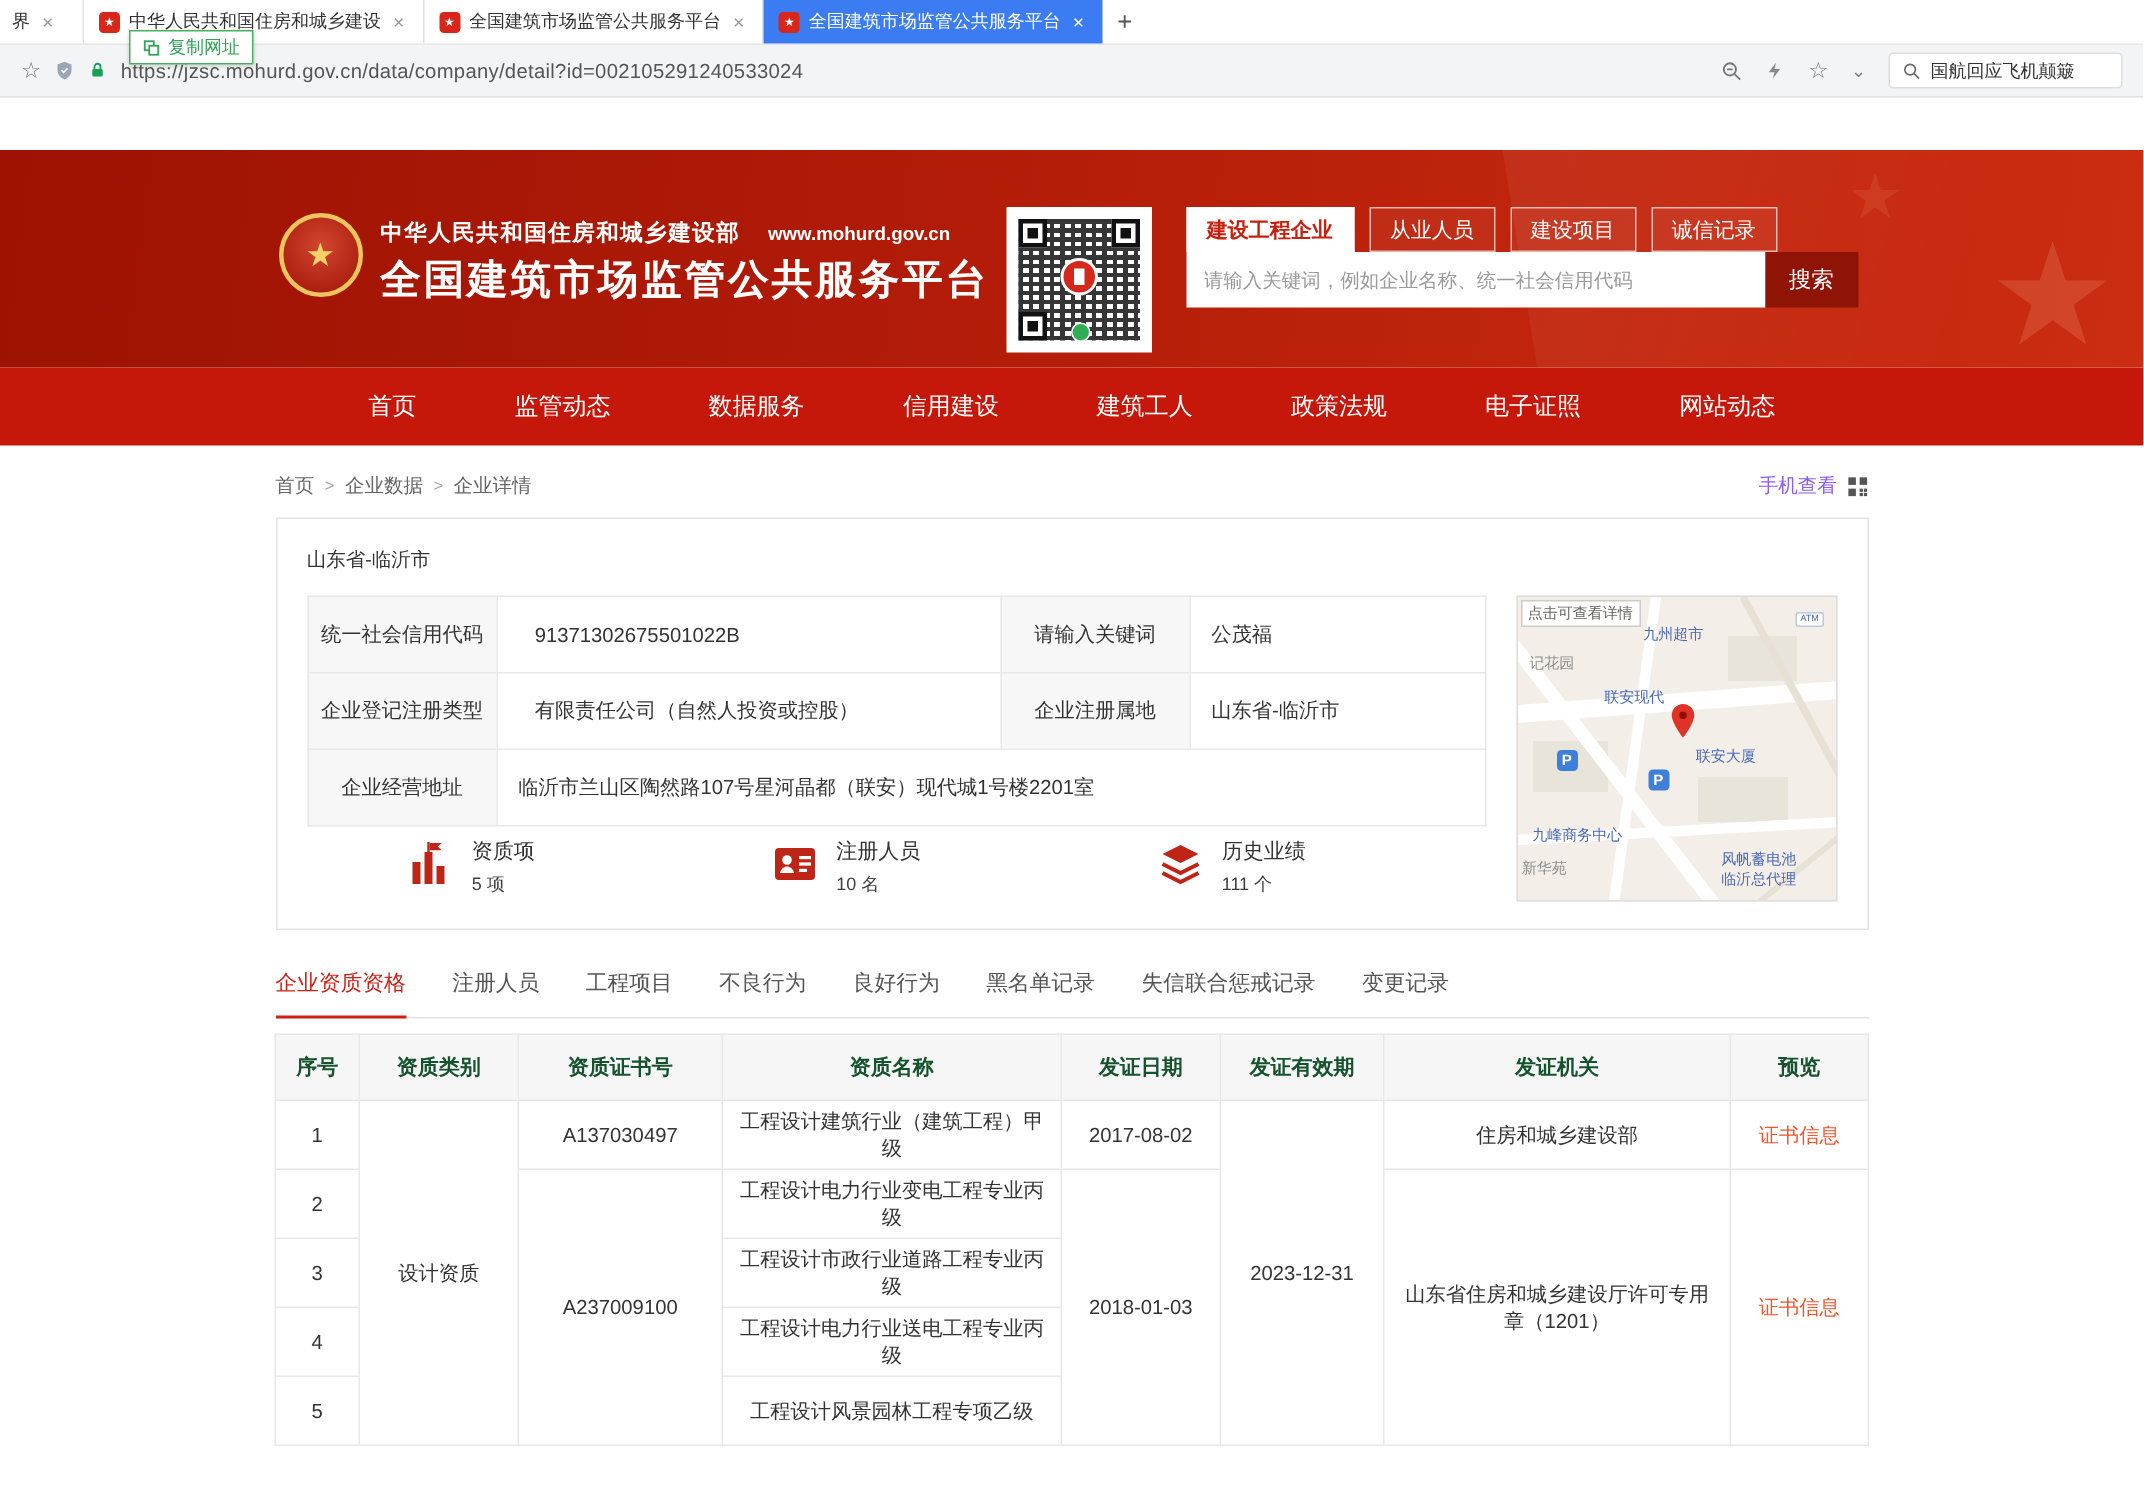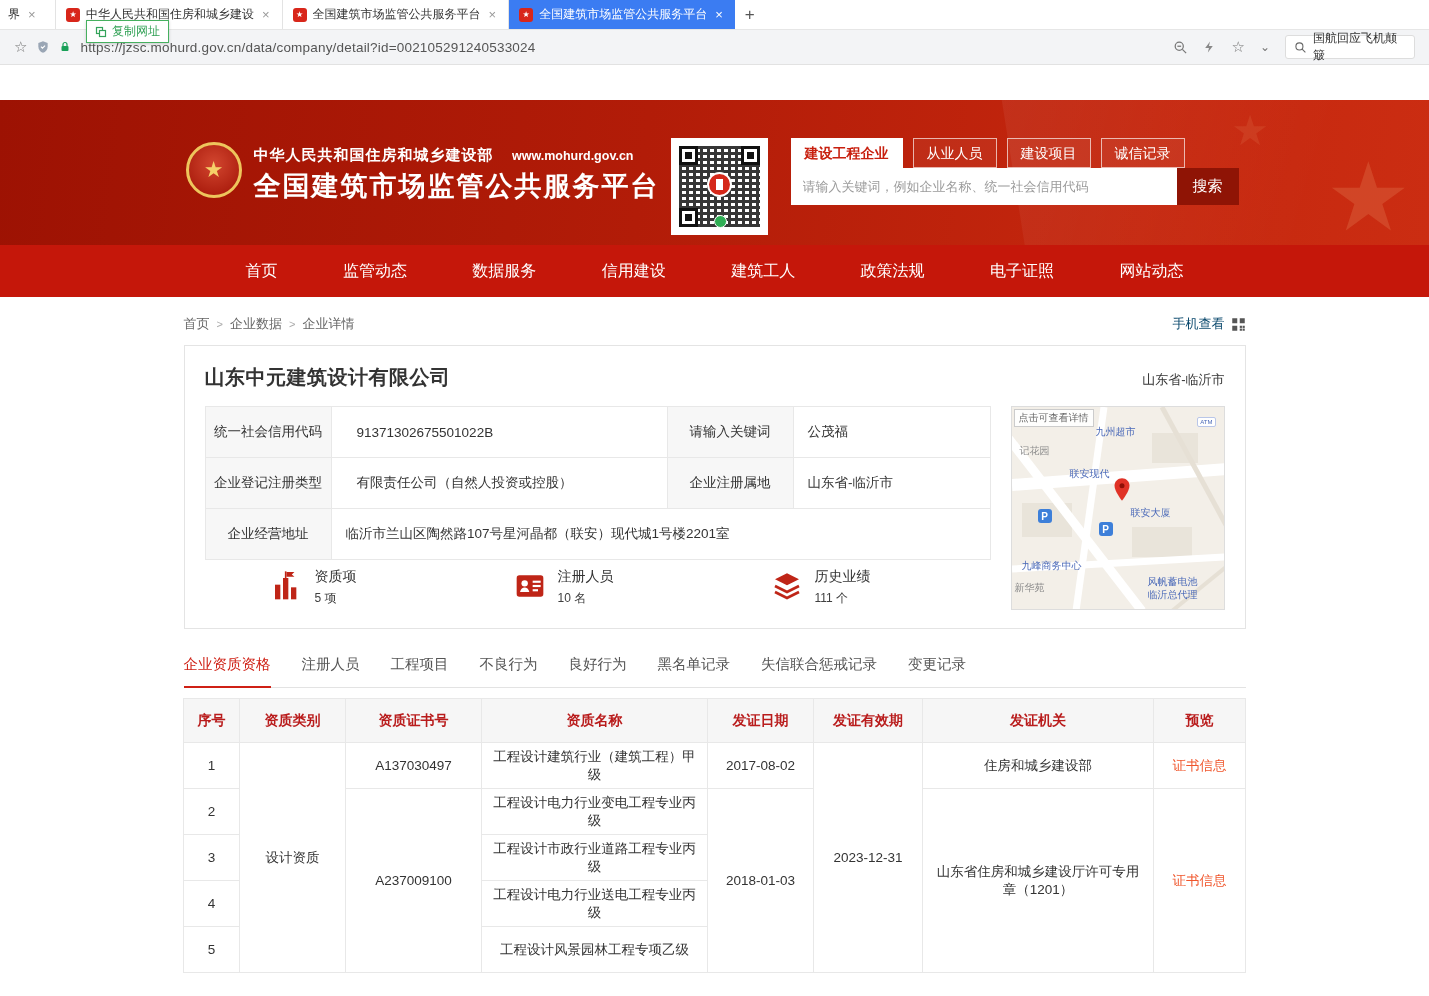--- a/index.html
+++ b/index.html
@@ -27,21 +27,21 @@
   .copy-tooltip { position: absolute; top: 20px; left: 86px; z-index: 60; background: #fff;
                   border: 1px solid #46b05f; color: #33a257; font-size: 12px; padding: 2px 8px;
                   display: flex; align-items: center; gap: 5px; box-shadow: 0 1px 3px rgba(0,0,0,.18); }
 
   .address-bar { height: 35px; background: #f3f4f6; border-bottom: 1px solid #e2e2e2;
                  display: flex; align-items: center; gap: 9px; padding: 0 14px; }
   .icon-btn { display: flex; align-items: center; color: #777; font-size: 15px; }
   .url-text { color: #555; font-size: 13.5px; letter-spacing: .2px; }
   .addr-right { margin-left: auto; display: flex; align-items: center; gap: 15px; color: #666; }
   .chev { font-size: 12px; color: #777; }
-  .hot-search { width: 130px; height: 24px; background: #fff; border: 1px solid #ddd; border-radius: 3px;
+  .hot-search { width: 156px; height: 24px; background: #fff; border: 1px solid #ddd; border-radius: 3px;
                 display: flex; align-items: center; gap: 6px; padding: 0 8px; font-size: 12px; color: #333; }
 
   
   .page { padding-top: 35px; background: #fff; }
 
   
   .banner { height: 145px; position: relative; overflow: hidden;
             background: linear-gradient(97deg, #9d1203 0%, #b21c08 45%, #c5270e 80%, #cb2d12 100%); }
   .banner-decor { position: absolute; right: -70px; top: -50px; width: 480px; height: 280px;
                   background: linear-gradient(115deg, rgba(255,255,255,.06), rgba(255,255,255,0) 60%);
@@ -87,21 +87,21 @@
   .nav { height: 52px; background: #c5170a; }
   .nav-inner { width: 1062px; margin: 0 auto; display: flex; justify-content: space-between;
                padding: 0 62px; height: 100%; align-items: center; }
   .nav-item { color: #fff; font-size: 16px; cursor: pointer; white-space: nowrap; }
 
   
   .crumb-row { margin-top: 18px; display: flex; justify-content: space-between; align-items: center; font-size: 13px; }
   .crumbs { display: flex; align-items: center; gap: 7px; color: #888; }
   .crumb { color: #666; } .crumb.link { cursor: pointer; }
   .crumb-sep { color: #aaa; font-size: 11px; }
-  .mobile-view { display: flex; align-items: center; gap: 6px; color: #0c4a6e; cursor: pointer; }
+  .mobile-view { display: flex; align-items: center; gap: 6px; color: #8b5cf6; cursor: pointer; }
 
   
   .card { margin-top: 12px; border: 1px solid #e4e4e4; padding: 18px 20px 18px; }
   .card-head { display: flex; justify-content: space-between; align-items: baseline; }
   .company-name { font-size: 20px; font-weight: bold; color: #333; letter-spacing: .5px; }
   .company-region { font-size: 13px; color: #333; }
   .card-body { display: flex; gap: 20px; margin-top: 15px; align-items: flex-start; }
   .info-area { flex: 1; }
   .info-table { width: 100%; border-collapse: collapse; }
   .info-table td { border: 1px solid #e8e8e8; height: 51px; font-size: 13.5px; color: #333; padding: 4px 14px; }
@@ -128,21 +128,21 @@
   .map-pin { position: absolute; left: 100px; top: 70px; z-index: 4; }
 
   
   .detail-tabs { margin-top: 26px; border-bottom: 1px solid #e3e3e3; display: flex; gap: 31px; }
   .dtab { font-size: 14.5px; color: #555; padding-bottom: 12px; border-bottom: 2px solid transparent;
           margin-bottom: -1px; cursor: pointer; white-space: nowrap; }
   .dtab.active { color: #cf2015; border-bottom-color: #cf2015; }
 
   
   .qual-table { margin-top: 10px; border-collapse: collapse; table-layout: fixed; width: 1062px; }
-  .qual-table th { background: #f6f6f6; border: 1px solid #e8e8e8; height: 44px; font-size: 14px; color: #b91c1c; }
+  .qual-table th { background: #f6f6f6; border: 1px solid #e8e8e8; height: 44px; font-size: 14px; color: #14532d; }
   .qual-table td { border: 1px solid #e8e8e8; height: 46px; font-size: 13.5px; color: #333;
                    text-align: center; padding: 4px 8px; }
   .preview-link { color: #f0552b; cursor: pointer; }
 </style>
 </head>
 <body>
 
 <div class="chrome">
   <div class="tab-strip">
     <div class="tab partial">
@@ -294,21 +294,20 @@
             <rect x="18.5" y="18.5" width="3.5" height="3.5"></rect>
             <rect x="14" y="18.5" width="3.5" height="3.5"></rect>
             <rect x="18.5" y="14" width="3.5" height="3.5"></rect>
           </svg>
       </span>
     </div>
   </div>
 
   <div class="card container">
     <div class="card-head">
-      <div class="company-name">山东中元建筑设计有限公司</div>
       <div class="company-region">山东省-临沂市</div>
     </div>
     <div class="card-body">
       <div class="info-area">
         <table class="info-table">
           <tbody>
               <tr>
             <td class="lbl">统一社会信用代码</td>
             <td class="v1">91371302675501022B</td>
             <td class="lbl">请输入关键词</td>

